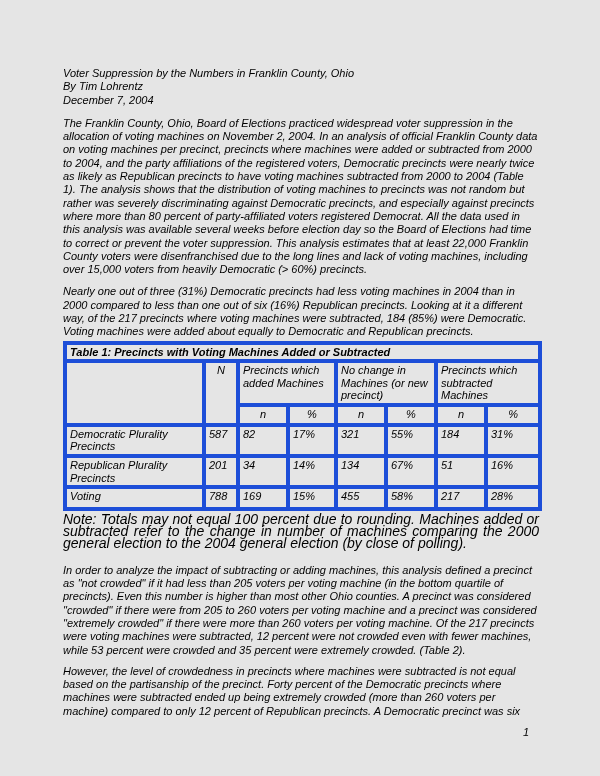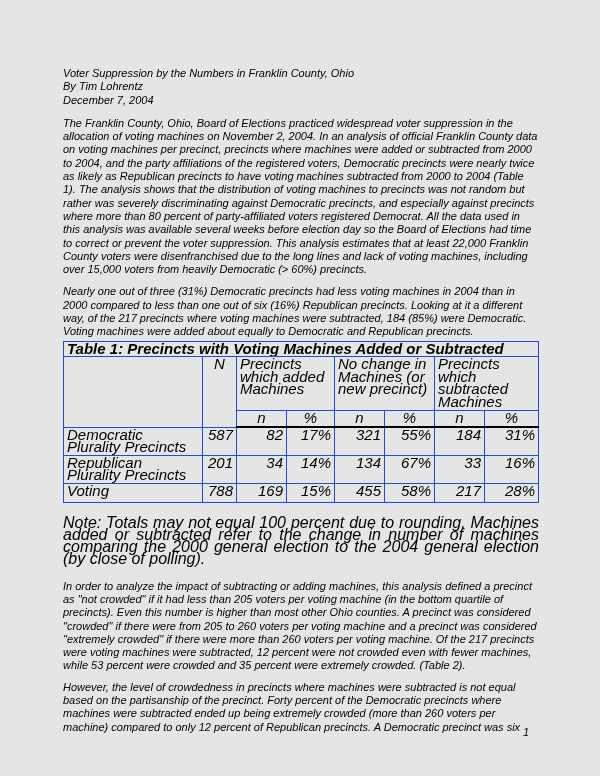--- a/index.html
+++ b/index.html
@@ -32,22 +32,22 @@
   .p3 { margin-top: 15px; margin-bottom: 8px; }
   .p4 { margin-bottom: 16px; }
 
   table.t1 {
     border-collapse: collapse;
     table-layout: fixed;
     width: 475px;
     margin-top: 2px;
   }
   table.t1 td {
-    border: 1px solid #1d4ed8;
-    font-size: 15px;
+    border: 4px solid #1d4ed8;
+    font-size: 11px;
     line-height: 12.6px;
     padding: 1px 3px;
     vertical-align: top;
     overflow: hidden;
   }
   td.t1-title {
     font-weight: bold;
     padding: 2px 4px 3px 4px;
   }
   td.grp-hd {
@@ -61,29 +61,29 @@
     vertical-align: bottom;
     border-bottom: 2px solid #000;
     padding-bottom: 2px;
   }
   tr.sub-row td {
     text-align: center;
     border-bottom: 2px solid #000;
     padding: 1px 2px 2px 2px;
   }
   td.row-label { padding: 2px 4px 7px 4px; }
-  td.num { text-align: right; padding-top: 2px; margin-top: 33px; }
+  td.num { text-align: left; padding-top: 2px; margin-top: 33px; }
   tr.row-total td { padding-bottom: 4px; }
   tr.row-total td.row-label { padding-bottom: 4px; }
 
   .note {
-    font-size: 16px;
+    font-size: 14px;
     line-height: 12px;
     text-align: justify;
-    margin-top: 14px;
+    margin-top: 2px;
   }
   .pageno {
     position: absolute;
     top: 726px;
     left: 523px;
     font-size: 11px;
   }
 </style>
 </head>
 <body>
@@ -141,21 +141,21 @@
           <td class="num">184</td>
           <td class="num">31%</td>
         </tr>
         <tr>
           <td class="row-label">Republican Plurality Precincts</td>
           <td class="num">201</td>
           <td class="num">34</td>
           <td class="num">14%</td>
           <td class="num">134</td>
           <td class="num">67%</td>
-          <td class="num">33</td>
+          <td class="num">51</td>
           <td class="num">16%</td>
         </tr>
         <tr class="row-total">
           <td class="row-label">Voting</td>
           <td class="num">788</td>
           <td class="num">169</td>
           <td class="num">15%</td>
           <td class="num">455</td>
           <td class="num">58%</td>
           <td class="num">217</td>

